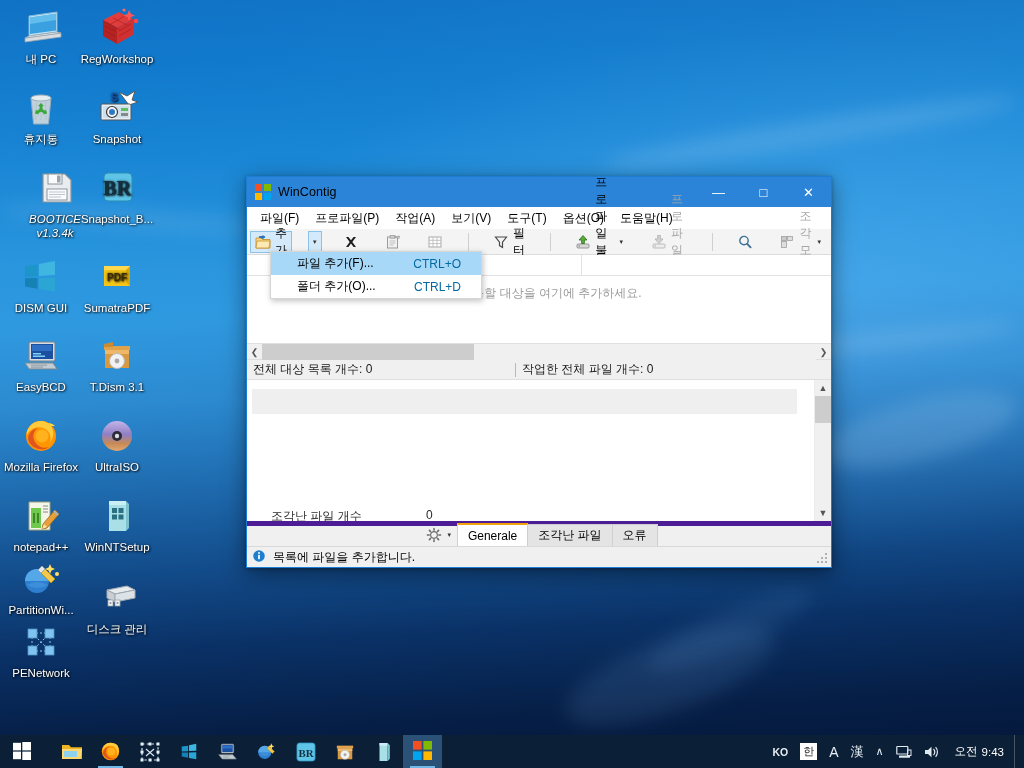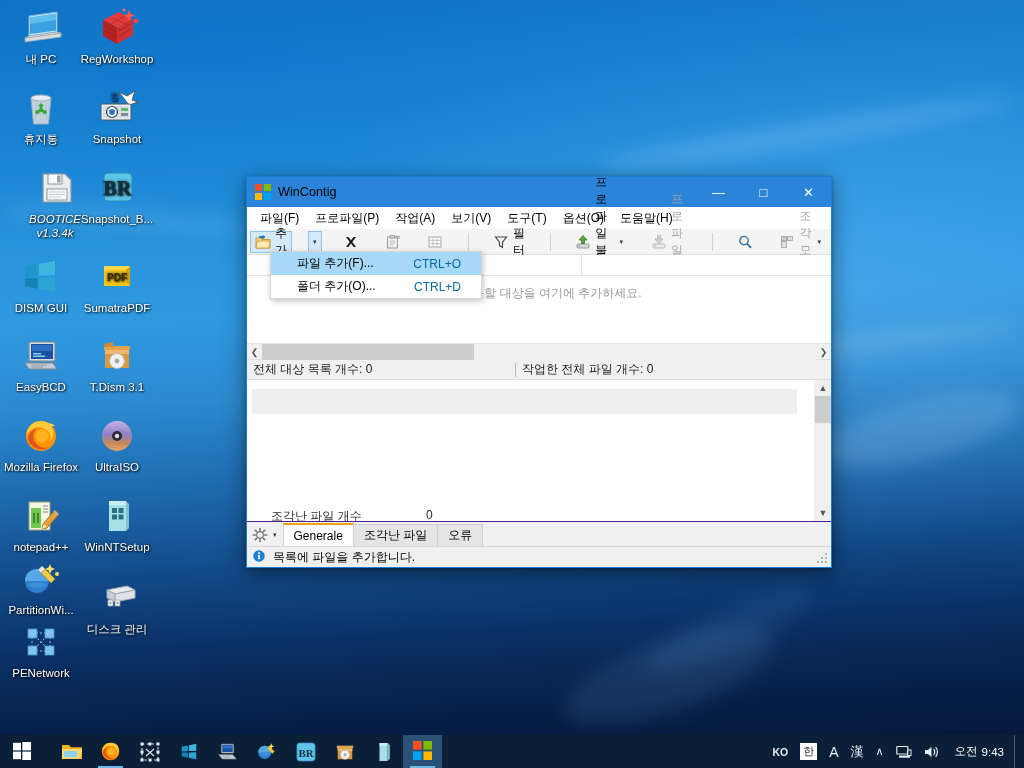--- a/index.html
+++ b/index.html
@@ -219,24 +219,25 @@
   }
   .vs-arrow { height: 16px; width: 17px; display: flex; align-items: center;
               justify-content: center; font-size: 9px; color: #555; }
   .vs-track { flex: 1; width: 17px; position: relative; }
   .vs-thumb { position: absolute; top: 0; left: 0; width: 17px; height: 27px; background: #cdcdcd; }
 
   
   .tabstrip {
     height: 25px;
     background: #f0f0f0;
-    border-top: 1px solid #4c1d95;
+    border-top: 5px solid #4c1d95;
     display: flex; align-items: flex-end;
     flex: 0 0 auto;
     padding-left: 2px;
+    justify-content: center;
   }
   .gearbtn {
     height: 23px; display: flex; align-items: center; gap: 3px;
     padding: 0 4px 0 3px; cursor: default;
   }
   .tab {
     height: 22px;
     display: flex; align-items: center;
     padding: 0 10px;
     font-size: 12px;

